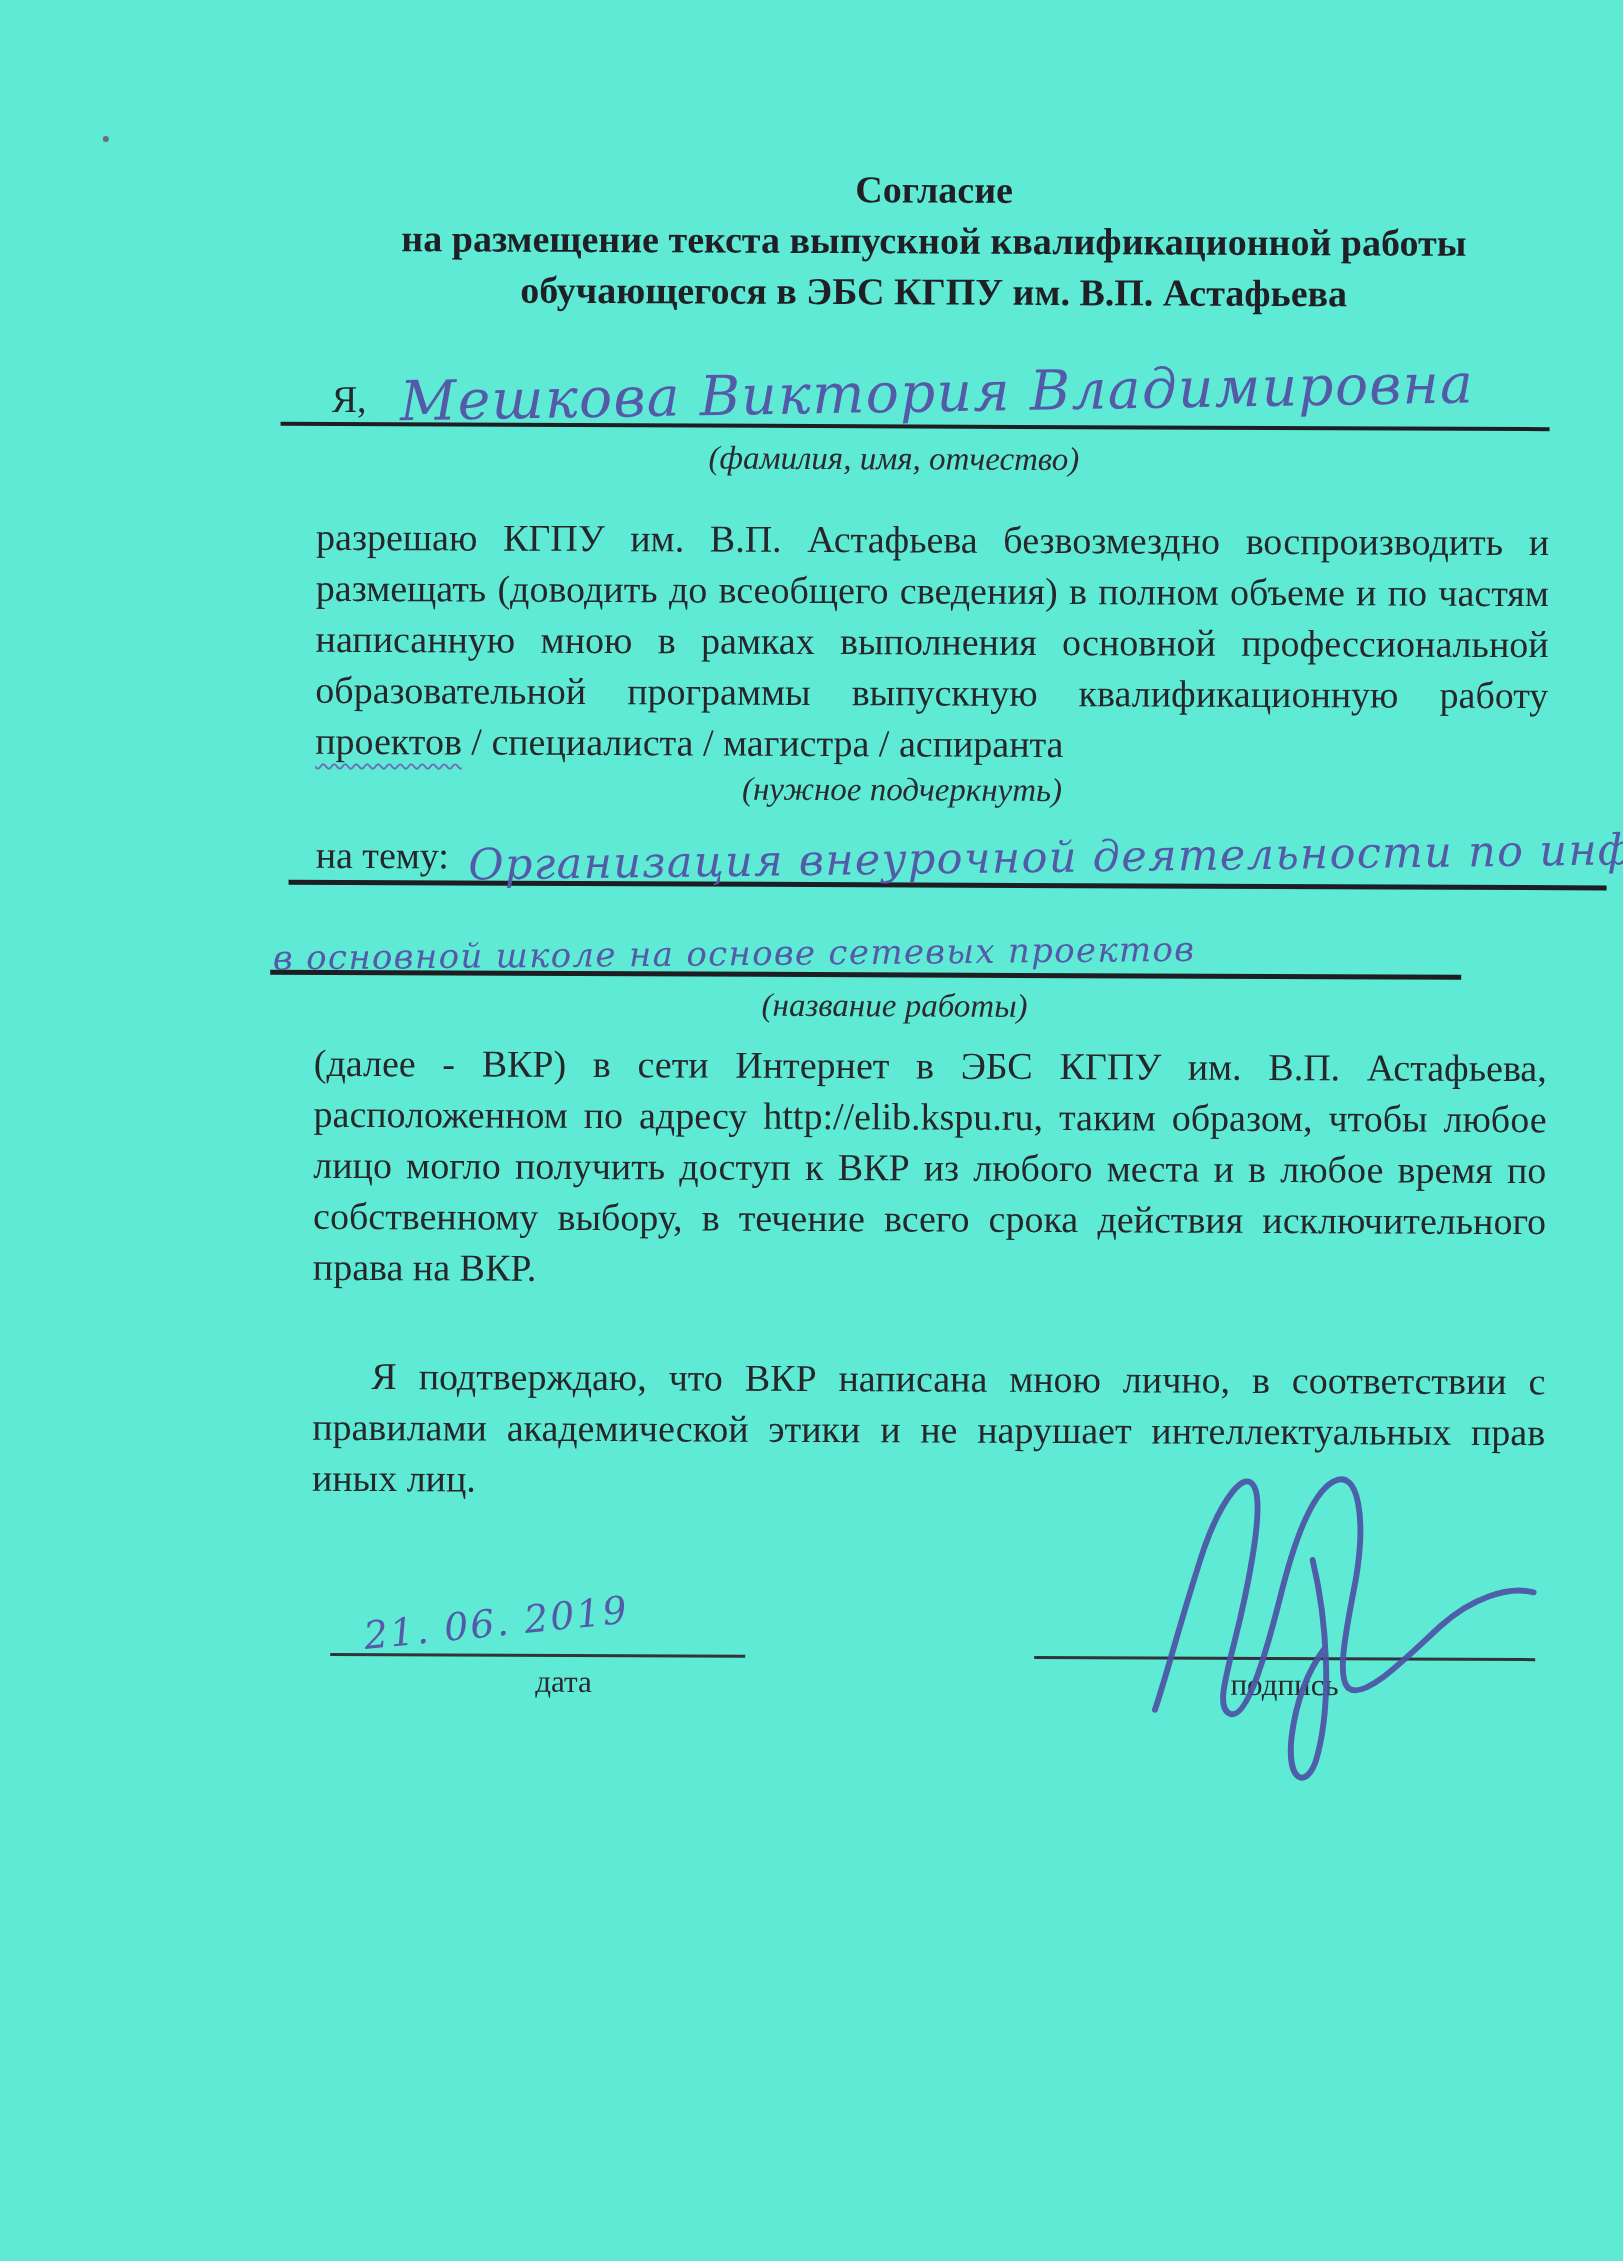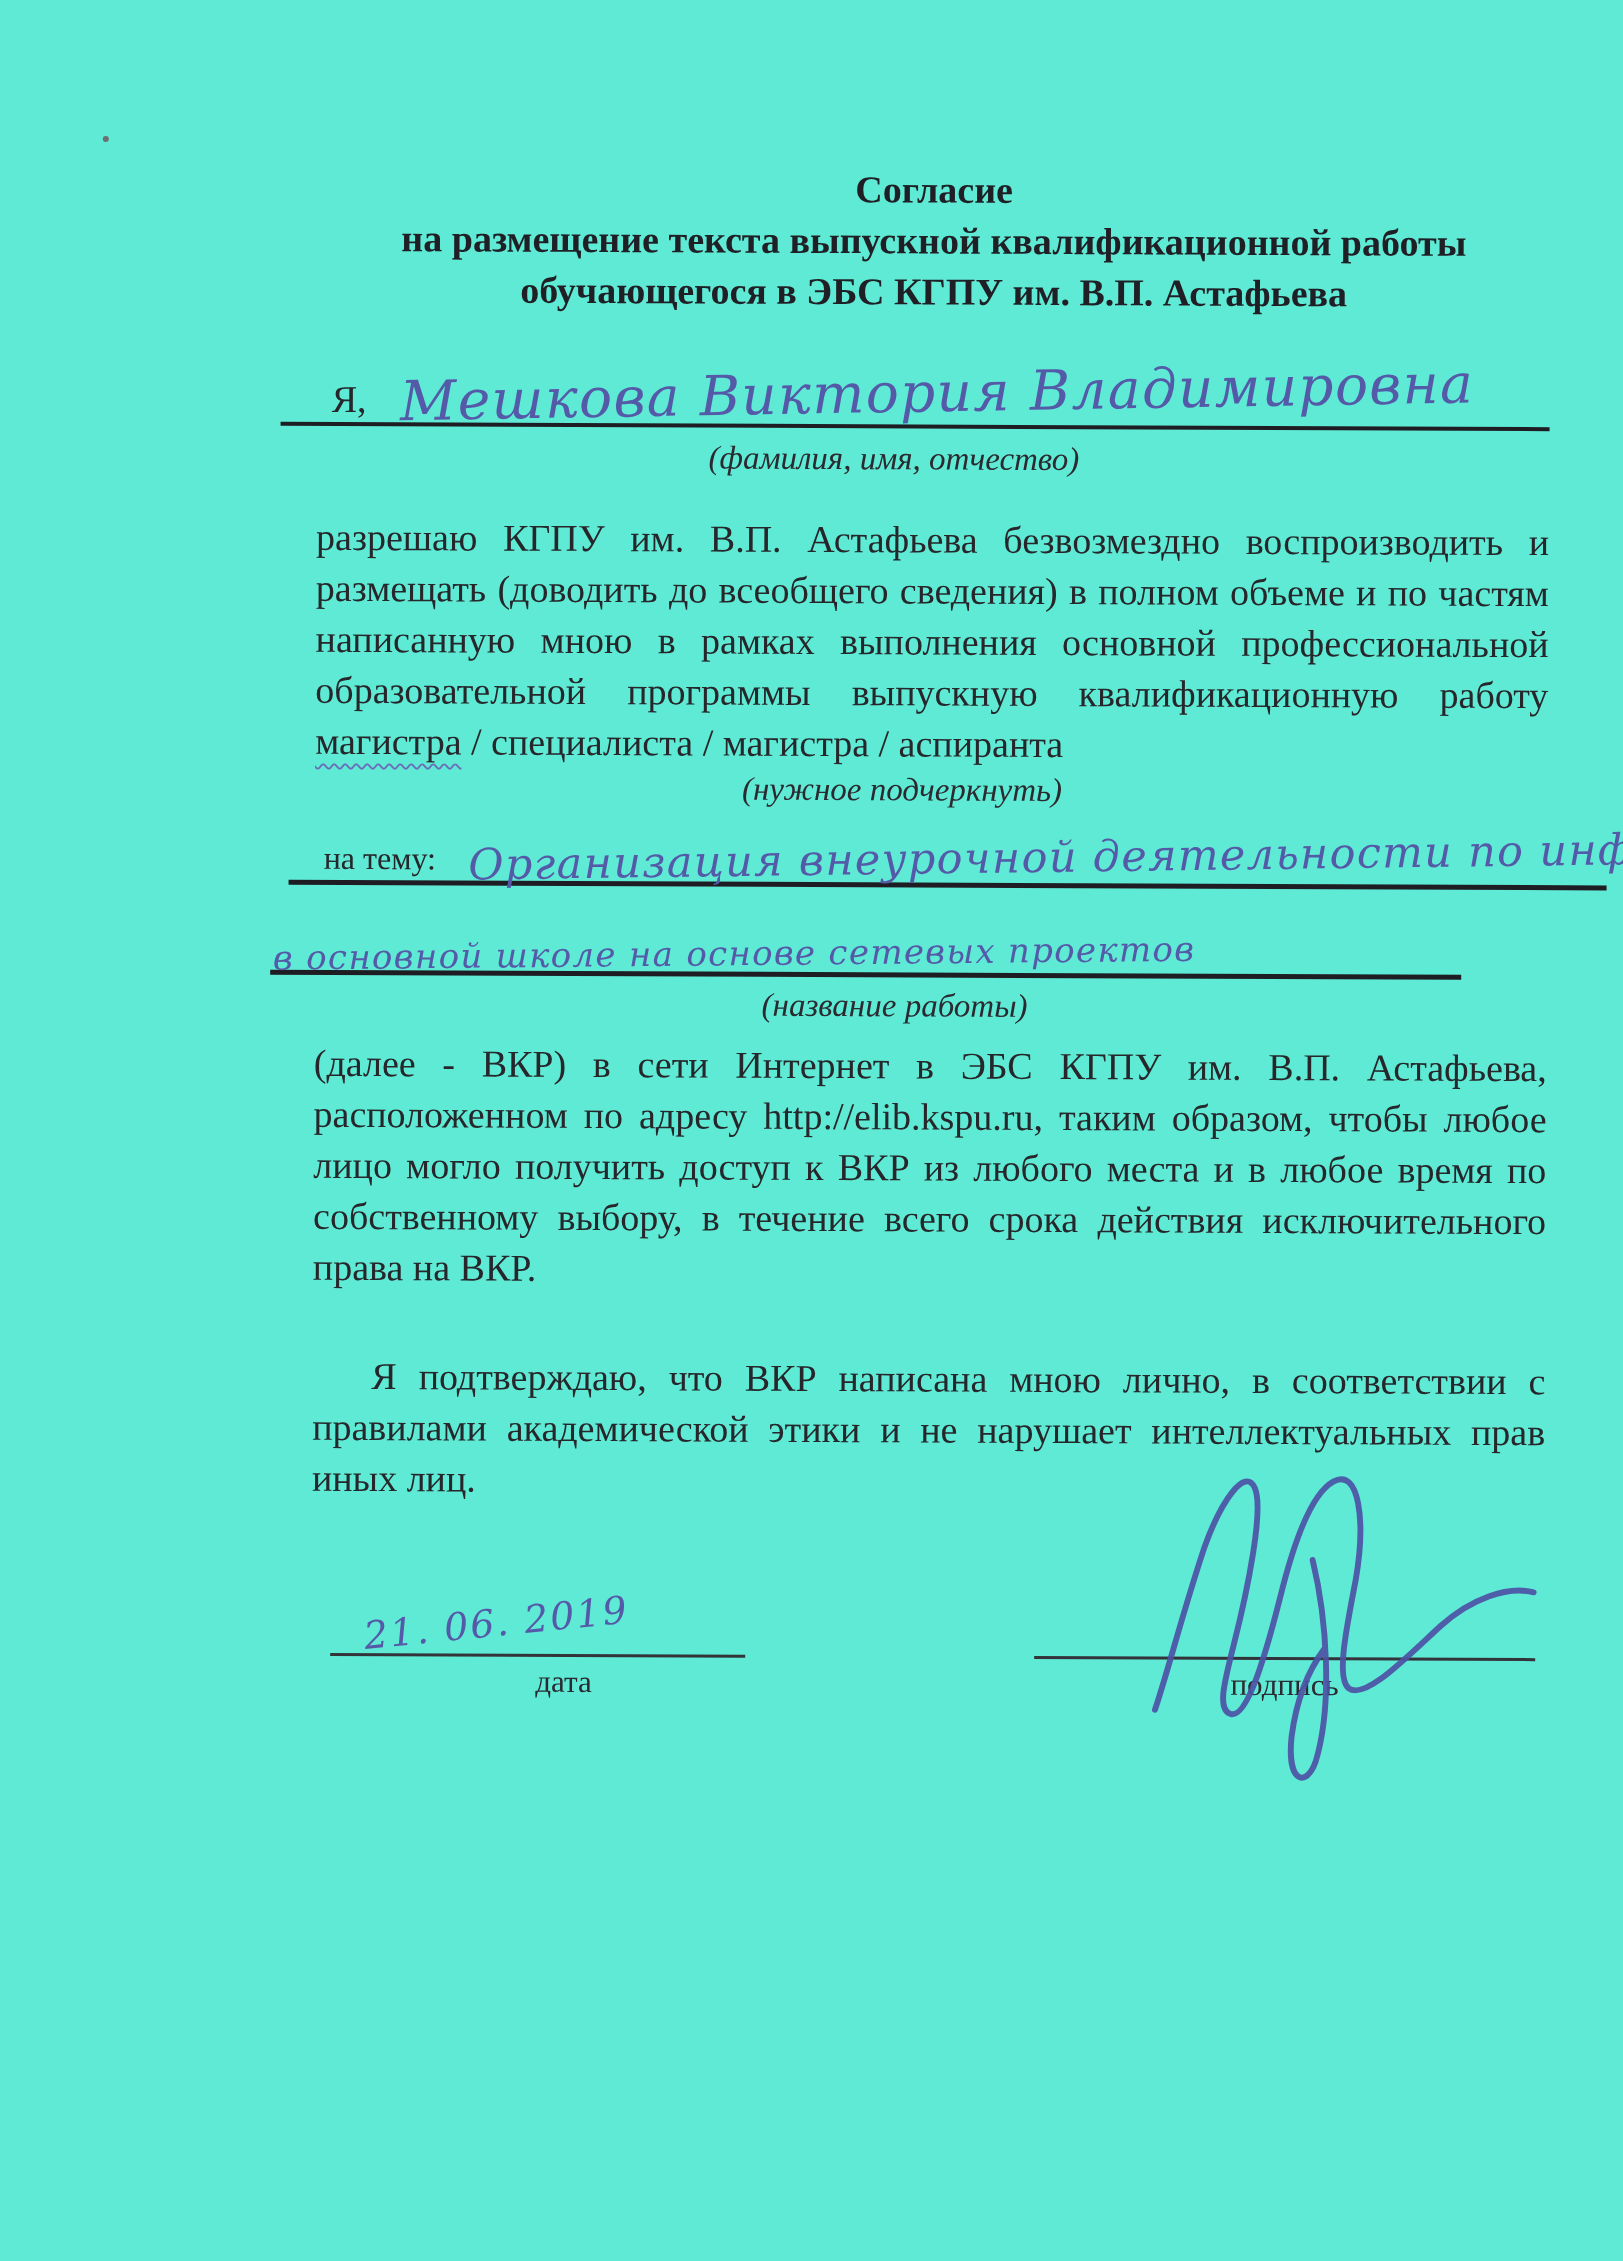--- a/index.html
+++ b/index.html
@@ -44,21 +44,21 @@
     white-space:nowrap;
   }
   .name-line{left:278px;top:326px;width:1269px;height:98px;}
   .name-prefix{position:absolute;left:51px;bottom:1.3px;font-size:38px;}
   .name-hw{
     position:absolute;left:120px;bottom:-10.5px;
     font-size:55px;letter-spacing:1.3px;
     transform:rotate(-1.2deg);transform-origin:left bottom;
   }
   .theme-line1{left:288px;top:789px;width:1318px;height:93px;border-bottom-width:5.2px;}
-  .theme-prefix{position:absolute;left:35px;bottom:2.6px;font-size:32px;}
+  .theme-prefix{position:absolute;left:27px;bottom:2.6px;font-size:38px;}
   .theme-hw1{
     position:absolute;left:180px;bottom:-9.2px;
     font-size:43px;letter-spacing:1.3px;
     transform:rotate(-1deg);transform-origin:left bottom;
   }
   .theme-line2{left:270px;top:885px;width:1191px;height:87px;border-bottom-width:5.2px;}
   .theme-hw2{
     position:absolute;left:3.3px;bottom:-7.9px;
     font-size:34px;letter-spacing:1.3px;
     transform:rotate(-0.8deg);transform-origin:left bottom;
@@ -114,21 +114,21 @@
       <span class="name-prefix">Я,</span>
       <span class="handwriting name-hw">Мешкова Виктория Владимировна</span>
     </div>
     <div class="caption" style="top:440px;transform:translateX(-39px);">(фамилия, имя, отчество)</div>
 
     <div class="para" style="top:514px;">
       <div class="jline">разрешаю КГПУ им. В.П. Астафьева безвозмездно воспроизводить и</div>
       <div class="jline">размещать (доводить до всеобщего сведения) в полном объеме и по частям</div>
       <div class="jline">написанную мною в рамках выполнения основной профессиональной</div>
       <div class="jline">образовательной программы выпускную квалификационную работу</div>
-      <div class="lline"><span class="wavy-underline">магистра</span><span> / специалиста / магистра / аспиранта</span></div>
+      <div class="lline"><span class="wavy-underline">проектов</span><span> / специалиста / магистра / аспиранта</span></div>
     </div>
     <div class="caption" style="top:771px;transform:translateX(-29.4px);">(нужное подчеркнуть)</div>
 
     <div class="rule-line theme-line1">
       <span class="theme-prefix">на тему:</span>
       <span class="handwriting theme-hw1">Организация внеурочной деятельности по информатике</span>
     </div>
     <div class="rule-line theme-line2">
       <span class="handwriting theme-hw2">в основной школе на основе сетевых проектов</span>
     </div>

